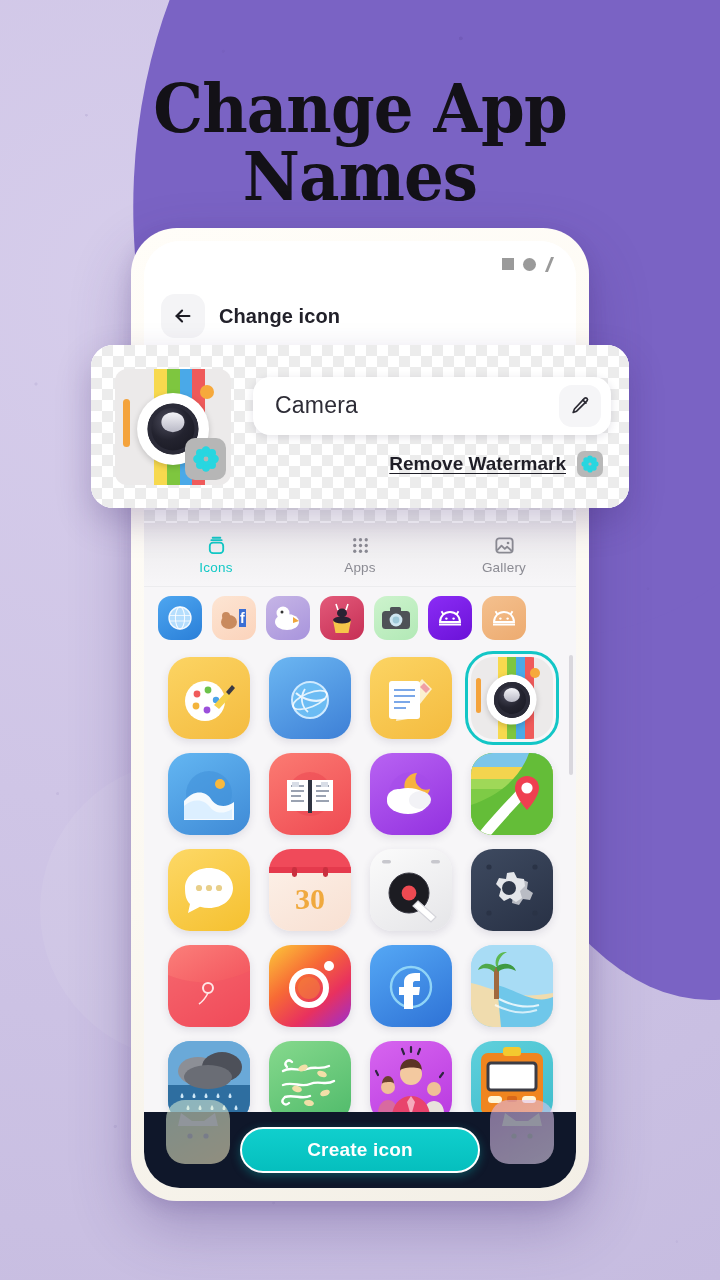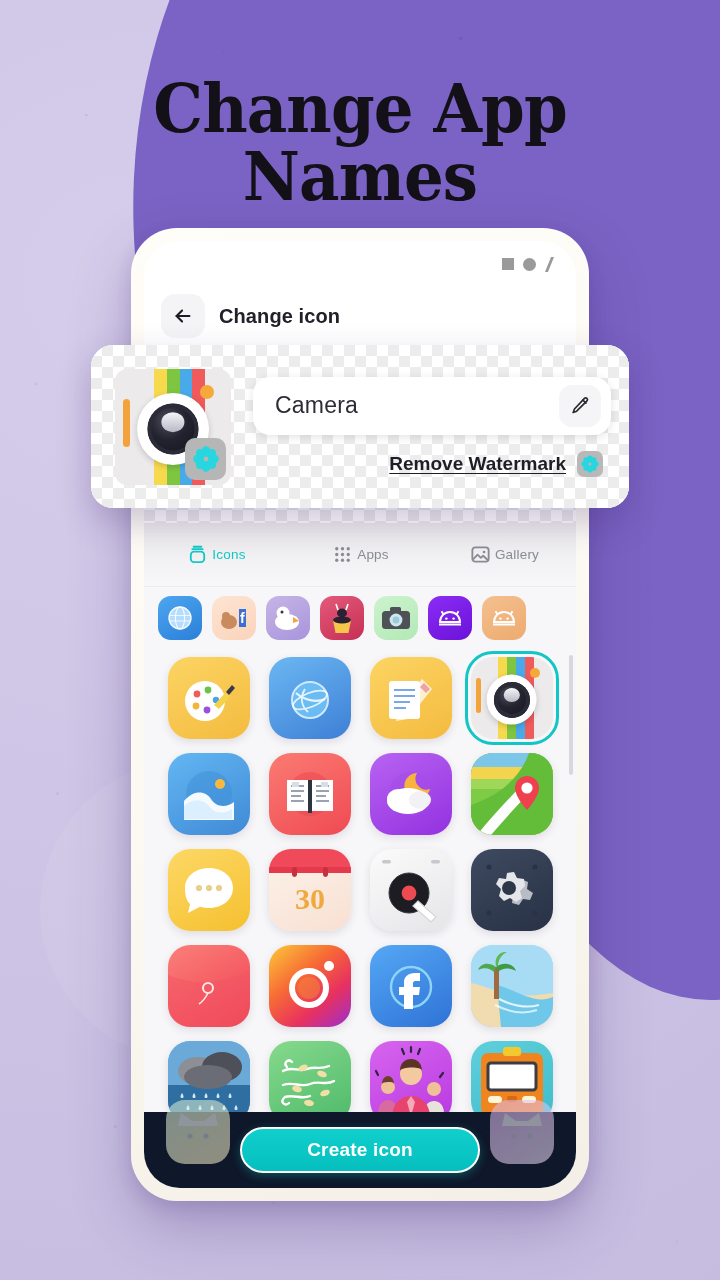--- a/index.html
+++ b/index.html
@@ -176,21 +176,21 @@
   }
 
   
   .tabs {
     flex:none; height:64px;
     display:flex; align-items:center;
     background:linear-gradient(180deg,#eceaec 0%,#f2f1f3 60%,#f7f6f8 100%);
     border-bottom:1px solid #ececee;
   }
   .tab {
-    flex:1; display:flex; flex-direction:row;
+    flex:1; display:flex; flex-direction:column;
     align-items:center; justify-content:center; gap:3px;
     color:#8b8b93;
   }
   .tab.active { color:#12c9c6; }
   .tab-label { font-size:13.5px; letter-spacing:.2px; }
   .tab svg { width:23px; height:23px; display:block; }
 
   
   .recents {
     flex:none; height:62px;

